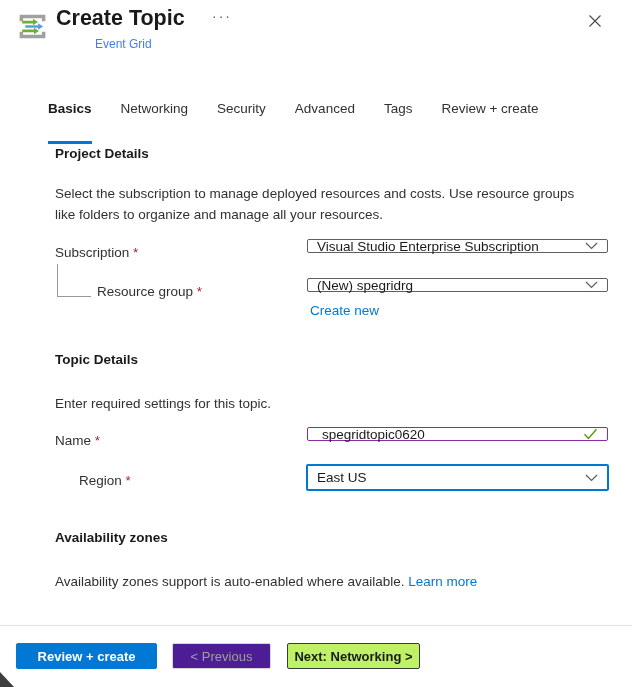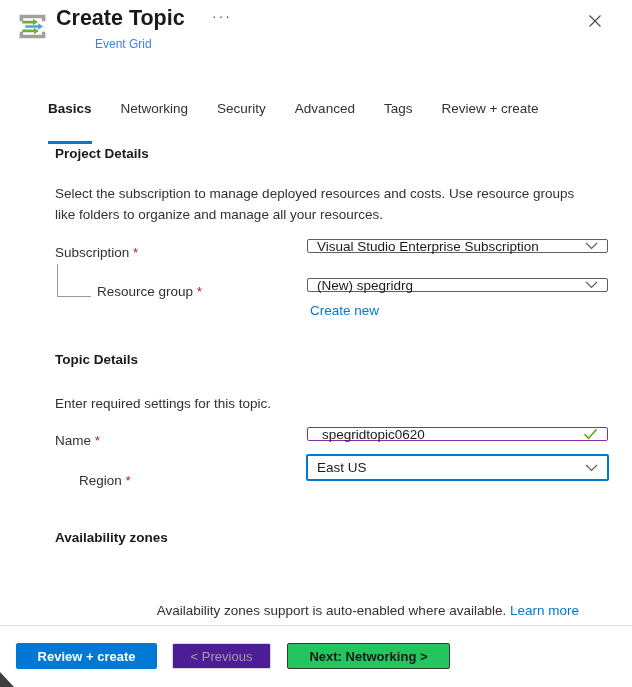--- a/index.html
+++ b/index.html
@@ -44,21 +44,21 @@
   .create-new { position:absolute; left:310px; top:303px; }
   
   .divider { position:absolute; left:0; top:625px; width:632px; height:1px; background:#e1dfdd; }
   .btn {
     position:absolute; top:643px; height:26px; box-sizing:border-box; border-radius:2px;
     display:flex; align-items:center; justify-content:center; font-size:13px; cursor:pointer;
     font-family:"Liberation Sans", sans-serif;
   }
   .btn-primary { left:16px; width:141px; background:#0078d4; border:1px solid #0078d4; color:#fff; font-weight:700; }
   .btn-disabled { left:172px; width:99px; background:#4c1d95; border:1px solid #d8d6d4; color:#a19f9d; cursor:default; }
-  .btn-secondary { left:287px; width:163px; background:#22c55e; border:1px solid #3b3a39; color:#1b1a19; font-weight:600; }
+  .btn-secondary { left:287px; width:133px; background:#bef264; border:1px solid #3b3a39; color:#1b1a19; font-weight:600; }
   .cursor-fragment {
     position:absolute; left:0; bottom:0; width:0; height:0;
     border-bottom:15px solid #3f3e3d; border-right:14px solid transparent;
   }
 </style>
 </head>
 <body>
 
 <div class="canvas">
 
@@ -133,31 +133,31 @@
       <svg width="15" height="12" viewBox="0 0 15 12">
           <path d="M1.5 6.2 L5.5 10.4 L13.5 1.2" stroke="#57a300" stroke-width="1.5" fill="none"></path>
         </svg>
     </span>
   </div>
 
   <div class="field-label" style="left:55px; top:473px;margin-left:24px;">
     <span>Region</span>
     <span class="required">*</span>
   </div>
-  <div class="control region-field" style="left:306px; top:454px;">
+  <div class="control region-field" style="left:306px; top:464px;">
     <span>East US</span>
     <span class="chevron">
       <svg width="13" height="8" viewBox="0 0 13 8">
           <path d="M1 1 L6.5 6.4 L12 1" stroke="#605e5c" stroke-width="1.3" fill="none"></path>
         </svg>
     </span>
   </div>
 
   <div class="section-heading" style="top:530px;">Availability zones</div>
-  <div class="section-desc" style="top:600px;text-align:right;">
+  <div class="section-desc" style="top:571px;">
     <span>Availability zones support is auto-enabled where available.</span>
     <a class="link">Learn more</a>
   </div>
 
   <div class="divider"></div>
   <div class="btn btn-primary">Review + create</div>
   <div class="btn btn-disabled">&lt; Previous</div>
   <div class="btn btn-secondary">Next: Networking &gt;</div>
 
   <div class="cursor-fragment"></div>

